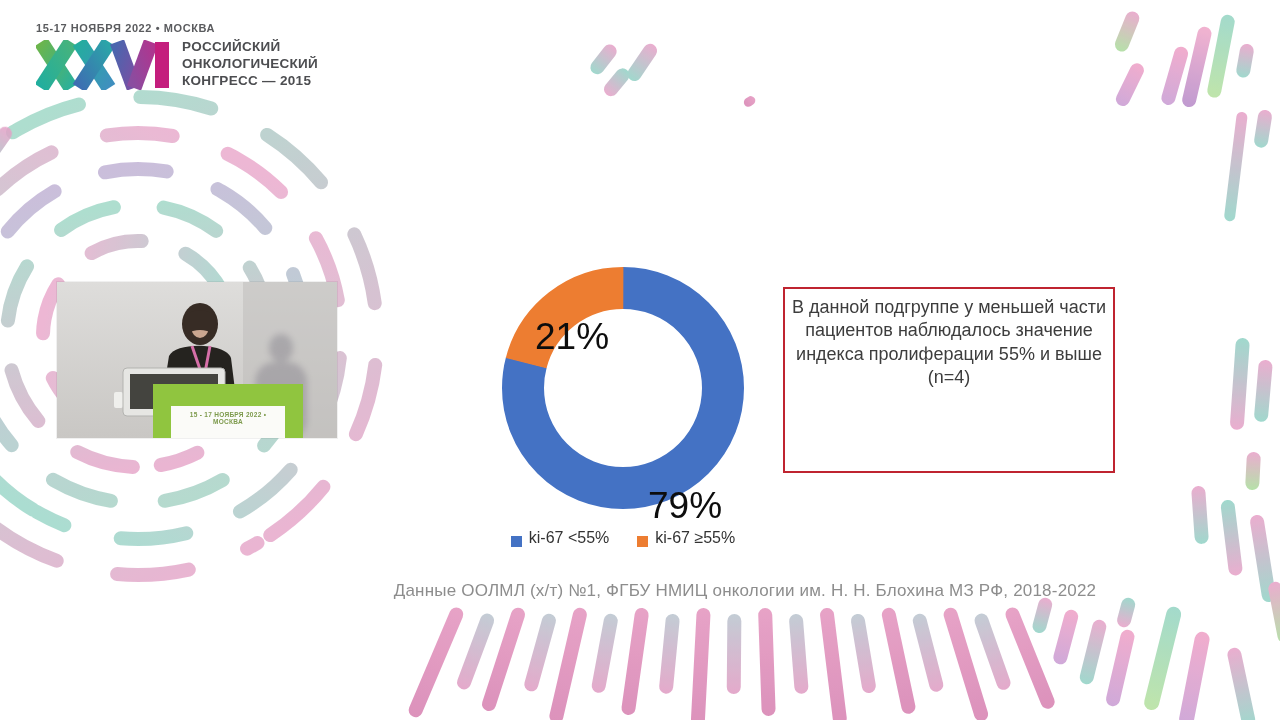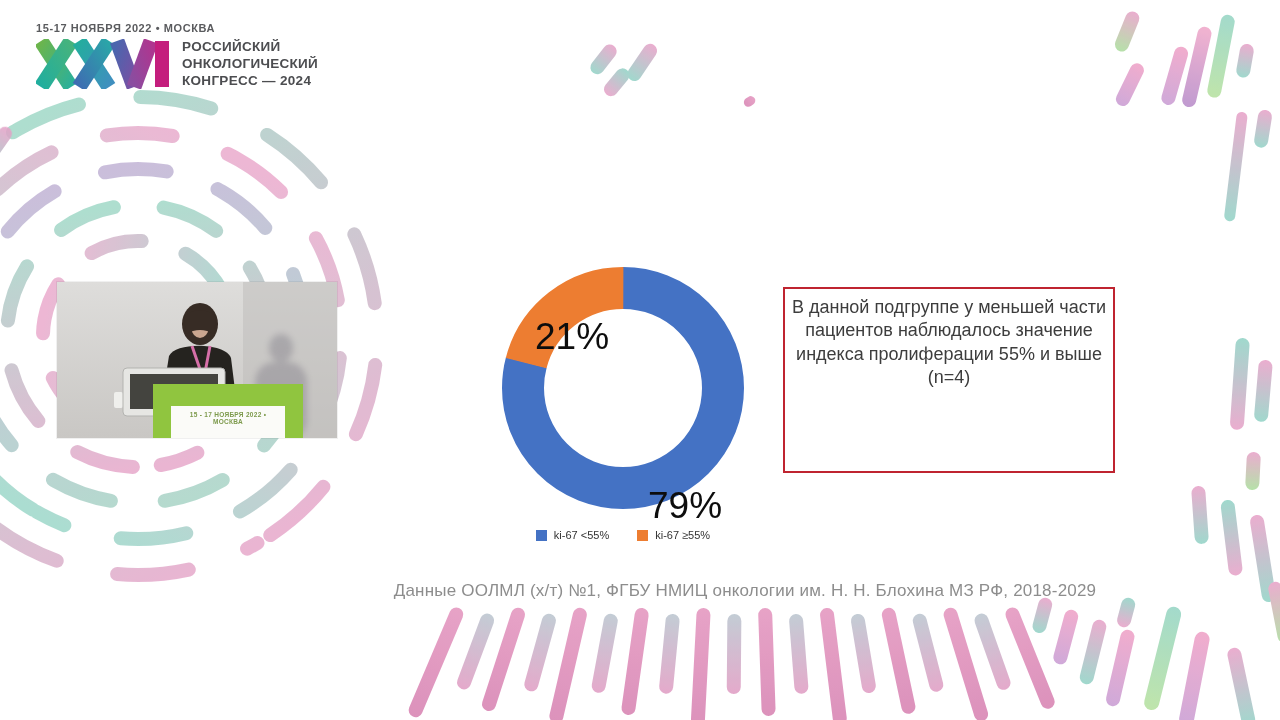--- a/index.html
+++ b/index.html
@@ -3,36 +3,36 @@
 <meta charset="utf-8">
 <style>
   html,body{margin:0;padding:0;background:#ffffff;}
   .stage{position:relative;width:1280px;height:720px;overflow:hidden;background:#ffffff;
          font-family:"Liberation Sans","DejaVu Sans",sans-serif;}
   .decor{position:absolute;left:0;top:0;width:1280px;height:720px;}
 
   
   .logo-block{position:absolute;left:36px;top:22px;}
   .dates{font-size:11px;font-weight:bold;color:#5a5b5e;letter-spacing:.6px;margin-bottom:5px;}
-  .logo-row{display:flex;align-items:flex-start;}
+  .logo-row{display:flex;align-items:flex-end;}
   .congress-name{margin-left:12px;font-size:13.5px;font-weight:bold;color:#4c4d50;
                  line-height:1.25;letter-spacing:.3px;}
 
   
   .title{position:absolute;left:400px;top:130px;width:720px;margin:0;text-align:center;
          font-size:40px;line-height:1.17;font-weight:500;color:#3f7cb6;letter-spacing:-.5px;}
 
   
   .chart{position:absolute;left:498px;top:266px;width:250px;height:300px;}
   .chart svg{position:absolute;left:3px;top:0;}
   .dlabel{position:absolute;font-size:37px;color:#0d0d0d;font-weight:400;}
   .dlabel-small{left:37px;top:22px;margin-top:28px;}
   .dlabel-big{left:150px;top:178px;margin-top:41px;}
   .legend{position:absolute;left:0;top:263px;width:250px;display:flex;justify-content:center;gap:28px;}
-  .legend-item{display:flex;align-items:center;gap:7px;font-size:11px;color:#333;}
+  .legend-item{display:flex;align-items:flex-end;gap:7px;font-size:16px;color:#333;}
   .chip{width:11px;height:11px;display:inline-block;}
 
   
   .info-box{position:absolute;left:783px;top:287px;width:332px;height:186px;
             border:2px solid #bf2430;padding:7px 6px 0 6px;box-sizing:border-box;
             text-align:center;font-size:18px;color:#3d3d3d;line-height:1.3;overflow:visible;}
   .info-box p{margin:0 0 23px 0;}
 
   
   .footnote{position:absolute;left:390px;top:581px;width:710px;text-align:center;
@@ -190,21 +190,21 @@
         <line x1="35" y1="2" x2="5" y2="48" stroke="url(#lx2)" stroke-width="15"></line>
         <line x1="43" y1="2" x2="73" y2="48" stroke="url(#lx3)" stroke-width="15"></line>
         <line x1="73" y1="2" x2="43" y2="48" stroke="url(#lx4)" stroke-width="15"></line>
         <line x1="81" y1="2" x2="98" y2="48" stroke="url(#lv1)" stroke-width="15"></line>
         <line x1="115" y1="2" x2="98" y2="48" stroke="url(#lv2)" stroke-width="15"></line>
         <rect x="119" y="2" width="14" height="46" fill="#c41e7d"></rect>
       </svg>
       <div class="congress-name">
         <div>РОССИЙСКИЙ</div>
         <div>ОНКОЛОГИЧЕСКИЙ</div>
-        <div>КОНГРЕСС — 2024</div>
+        <div>КОНГРЕСС — 2015</div>
       </div>
     </div>
   </header>
 
 
   <div class="chart">
     <svg id="donut-svg" width="244" height="244" viewBox="0 0 244 244">
         <circle cx="122" cy="122" r="100" fill="none" stroke="#4472c4" stroke-width="42" stroke-dasharray="496.37163926718733 628.3185307179587" transform="rotate(-90 122 122)"></circle>
         <circle cx="122" cy="122" r="100" fill="none" stroke="#ed7d31" stroke-width="42" stroke-dasharray="131.94689145077132 628.3185307179587" transform="rotate(194.40000000000003 122 122)"></circle>
       </svg>
@@ -219,21 +219,21 @@
         <span class="chip" style="background: rgb(237, 125, 49);"></span>
         <span>ki-67 ≥55%</span>
       </div>
     </div>
   </div>
 
   <div class="info-box">
     <p>В данной подгруппе у меньшей части пациентов наблюдалось значение индекса пролиферации 55% и выше (n=4)</p>
   </div>
 
-  <div class="footnote">Данные ООЛМЛ (х/т) №1,  ФГБУ НМИЦ онкологии им. Н. Н. Блохина МЗ РФ, 2018-2029</div>
+  <div class="footnote">Данные ООЛМЛ (х/т) №1,  ФГБУ НМИЦ онкологии им. Н. Н. Блохина МЗ РФ, 2018-2022</div>
 
   <div class="video">
     <svg width="280" height="156" viewBox="0 0 280 156">
       <defs>
         <linearGradient id="gvid" x1="0" y1="0" x2="0" y2="1">
             <stop offset="0" stop-color="#dedddb"></stop>
             <stop offset="1" stop-color="#c9c7c4"></stop>
           </linearGradient>
         <filter id="blur1">
             <feGaussianBlur stdDeviation="3"></feGaussianBlur>

